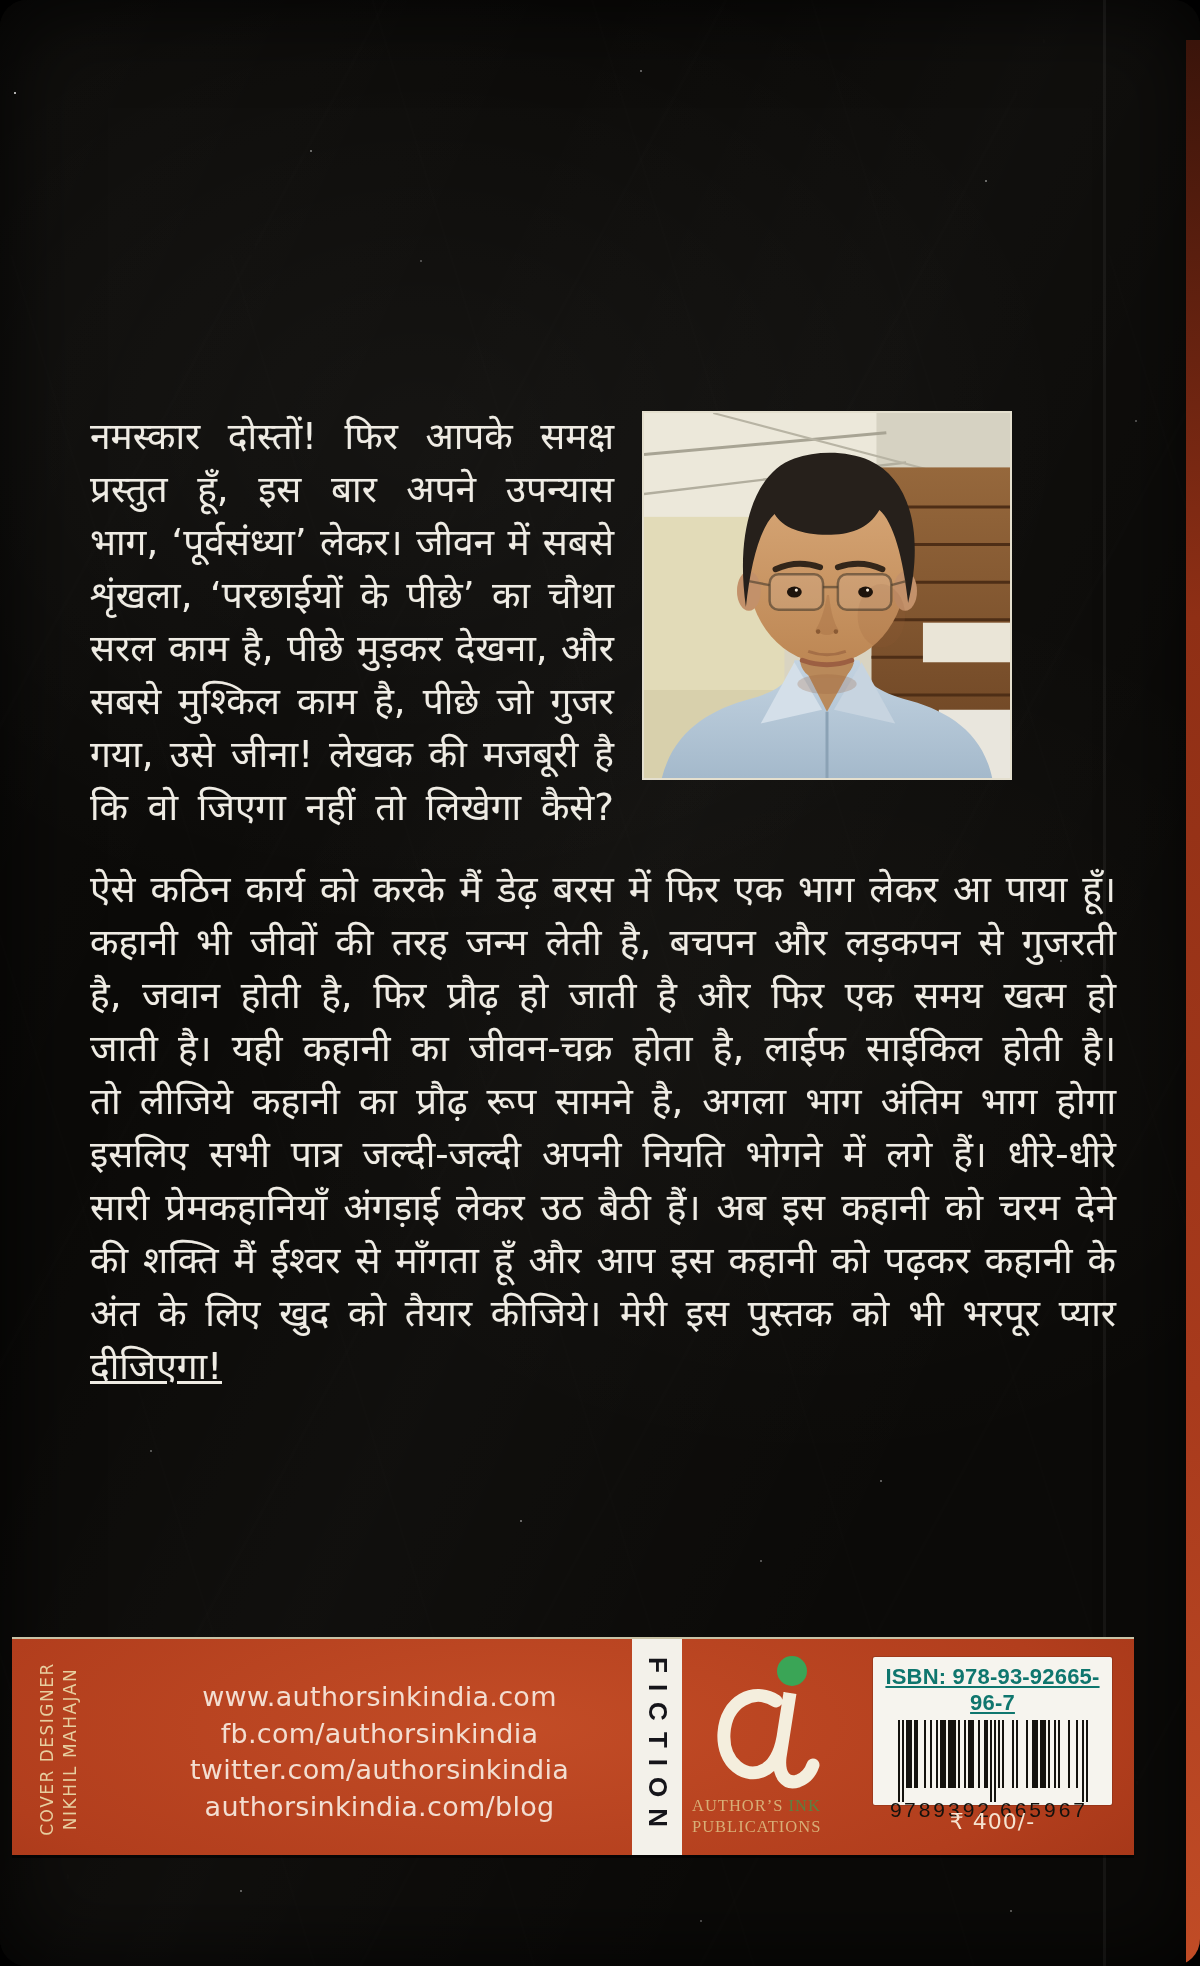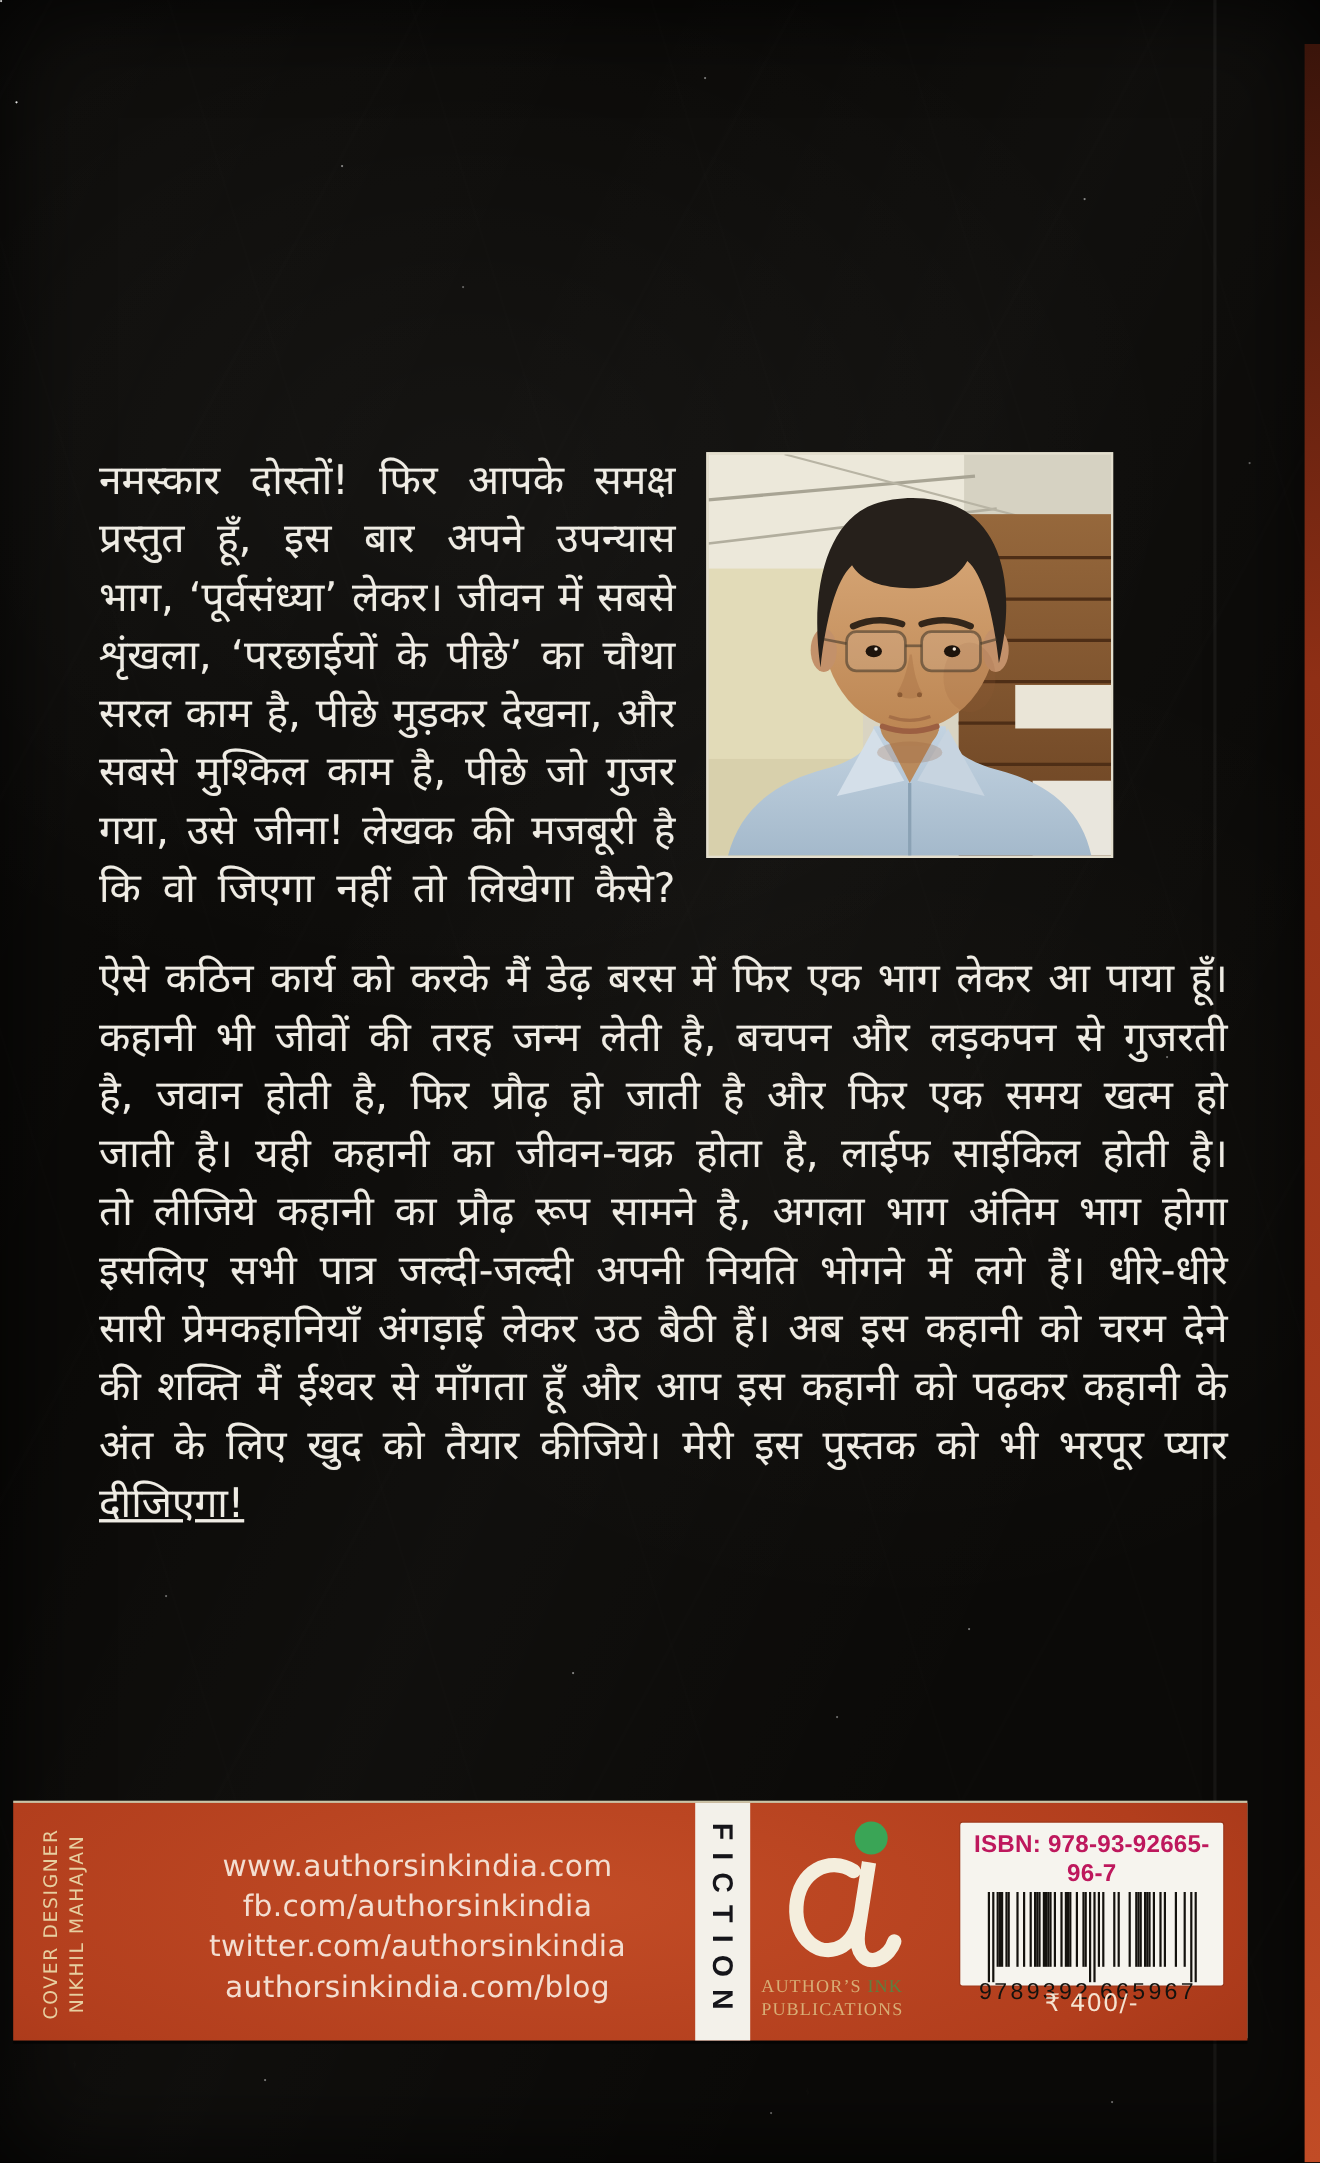--- a/index.html
+++ b/index.html
@@ -5,20 +5,21 @@
   html,body{margin:0;padding:0;background:#000;}
   .cover{
     position:relative;width:1200px;height:1966px;overflow:hidden;
     background:
       radial-gradient(1100px 850px at 35% 22%, rgba(255,255,255,0.045), transparent 60%),
       radial-gradient(900px 700px at 68% 52%, rgba(255,240,215,0.028), transparent 65%),
       linear-gradient(115deg, rgba(255,255,255,0.018) 0%, transparent 28%, rgba(255,255,255,0.022) 50%, transparent 76%),
       #0b0a08;
     box-shadow: inset 0 0 90px rgba(0,0,0,.85);
     font-family:"DejaVu Sans", sans-serif;
+    border-radius:27px;
   }
   .streaks{position:absolute;inset:0;pointer-events:none;opacity:.5;
     background:
       repeating-linear-gradient(73deg, transparent 0 90px, rgba(255,255,255,.012) 90px 92px, transparent 92px 210px),
       repeating-linear-gradient(-62deg, transparent 0 140px, rgba(255,255,255,.01) 140px 143px, transparent 143px 300px);}
   .dust{position:absolute;left:0;top:0;width:2px;height:2px;border-radius:50%;background:rgba(255,255,255,.8);
     box-shadow: 14px 92px rgba(255,255,255,.9), 310px 150px rgba(255,255,255,.5),
       640px 70px rgba(255,255,255,.45), 985px 180px rgba(255,255,255,.5),
       150px 1450px rgba(255,255,255,.4), 520px 1520px rgba(255,255,255,.5),
       880px 1480px rgba(255,255,255,.45), 1060px 960px rgba(255,255,255,.4),
@@ -57,22 +58,22 @@
   .fiction-strip span{writing-mode:vertical-rl;font-size:26px;font-weight:600;letter-spacing:11px;
     color:#15151a;font-family:"Liberation Sans",sans-serif;}
   .publisher{position:absolute;left:680px;top:0;width:165px;height:216px;}
   .publisher svg{position:absolute;left:22px;top:14px;}
   .pub-name{position:absolute;left:0;top:156px;width:165px;
     font-family:"Liberation Serif",serif;font-size:16.5px;line-height:21px;letter-spacing:1px;
     color:#d8ae76;}
   .pub-name .ink{color:#5d8040;}
   .isbn-box{position:absolute;left:861px;top:18px;width:239px;height:148px;background:#f6f4ee;
     border-radius:2px;text-align:center;box-shadow:0 0 0 1px rgba(0,0,0,.12);}
-  .isbn-label{margin-top:7px;font-size:22px;font-weight:700;color:#be185d;
-    font-family:"Liberation Sans",sans-serif;letter-spacing:.2px;}
+  .isbn-label{margin-top:7px;font-size:22px;font-weight:700;color:#0f766e;
+    font-family:"Liberation Sans",sans-serif;letter-spacing:.2px;text-decoration:underline;}
   .isbn-box svg{display:block;margin:2px auto 0;}
   .price{position:absolute;left:861px;top:170px;width:239px;text-align:center;
     color:#f6e3d0;font-size:22px;letter-spacing:1px;}
 </style>
 </head>
 <body>
 
 <div class="cover">
   <div class="streaks"></div>
   <div class="dust"></div>

